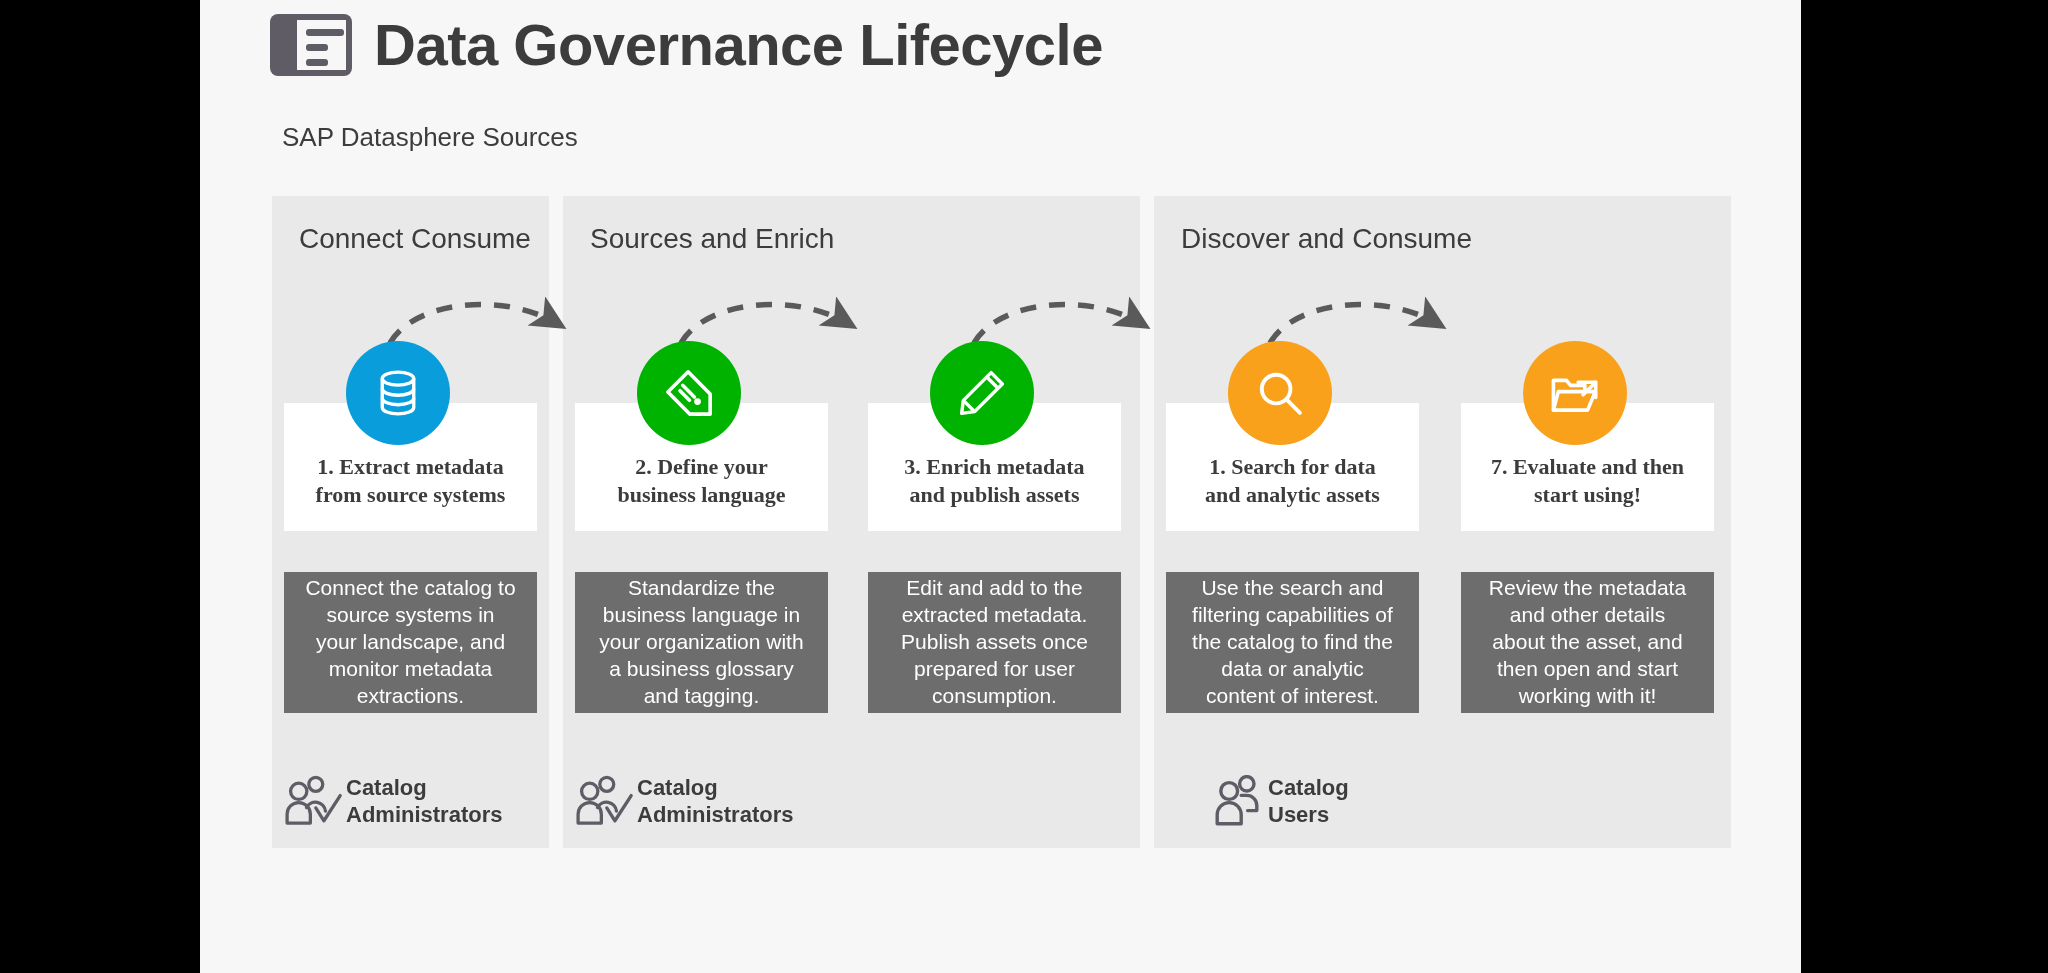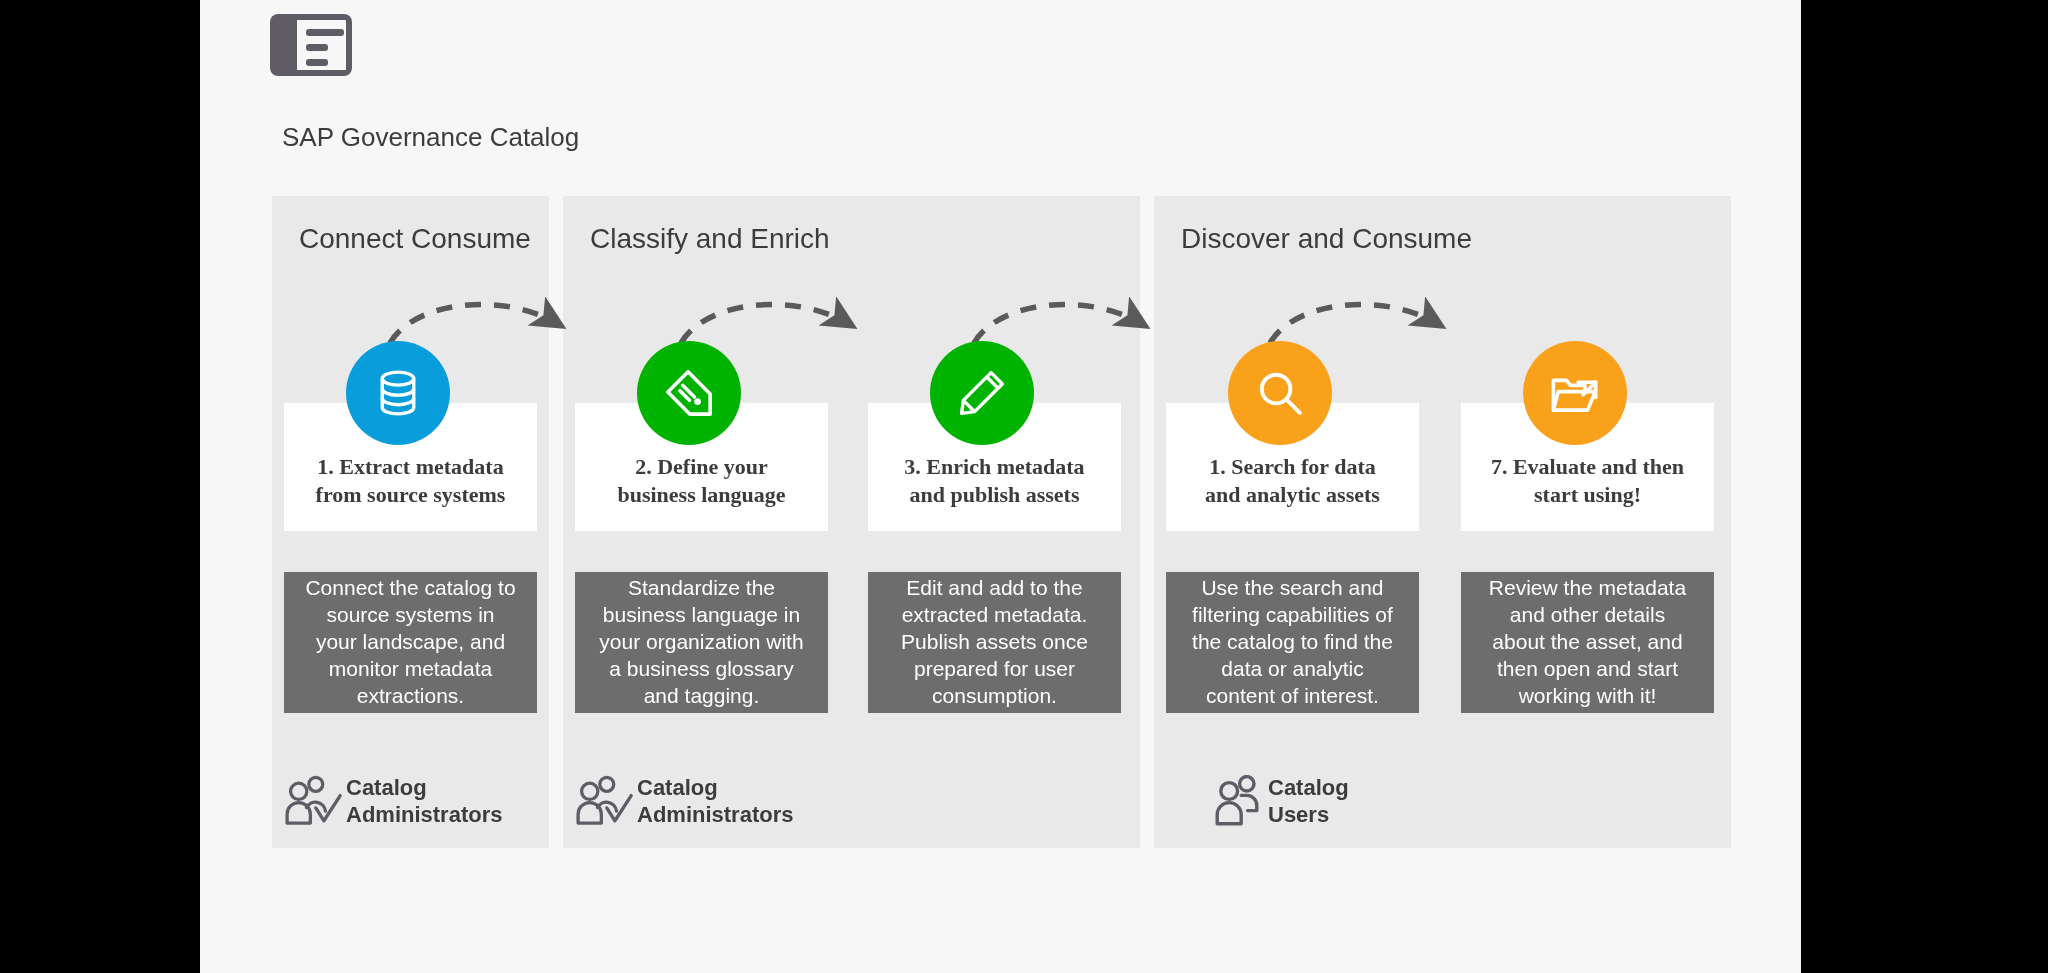--- a/index.html
+++ b/index.html
@@ -138,28 +138,29 @@
 
     <div id="header">
       <div class="doc-icon">
         <div class="body"></div>
         <div class="page">
           <div class="ln ln1"></div>
           <div class="ln ln2"></div>
           <div class="ln ln3"></div>
         </div>
       </div>
-    </div>
-    <div id="subtitle">SAP Governance Catalog</div>
+      <div id="page-title">Data Governance Lifecycle</div>
+    </div>
+    <div id="subtitle">SAP Datasphere Sources</div>
 
     <div class="band" id="band-1">
       <div class="band-title">Connect Consume</div>
     </div>
     <div class="band" id="band-2">
-      <div class="band-title">Classify and Enrich</div>
+      <div class="band-title">Sources and Enrich</div>
     </div>
     <div class="band" id="band-3">
       <div class="band-title">Discover and Consume</div>
     </div>
 
     <svg id="arrows" viewBox="0 0 1601 973">
       <defs>
         <marker id="ah" markerWidth="7" markerHeight="7" refX="4.6" refY="3.1" orient="auto" markerUnits="strokeWidth">
           <path d="M0,0 L6.4,3.1 L0,6.2 L1.5,3.1 Z" fill="#5a5a5a"></path>
         </marker>

